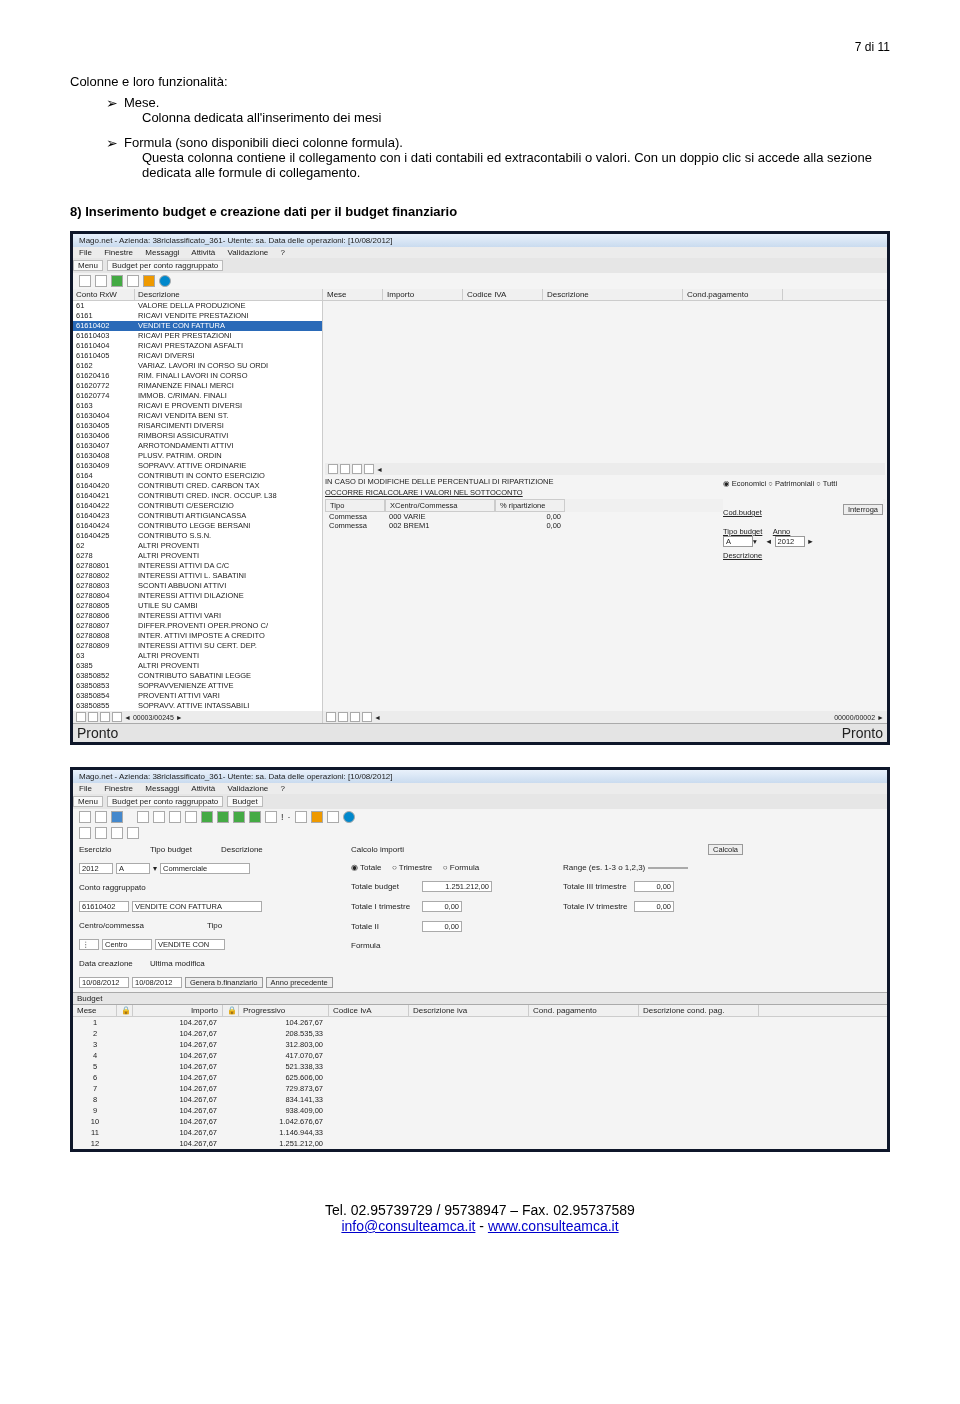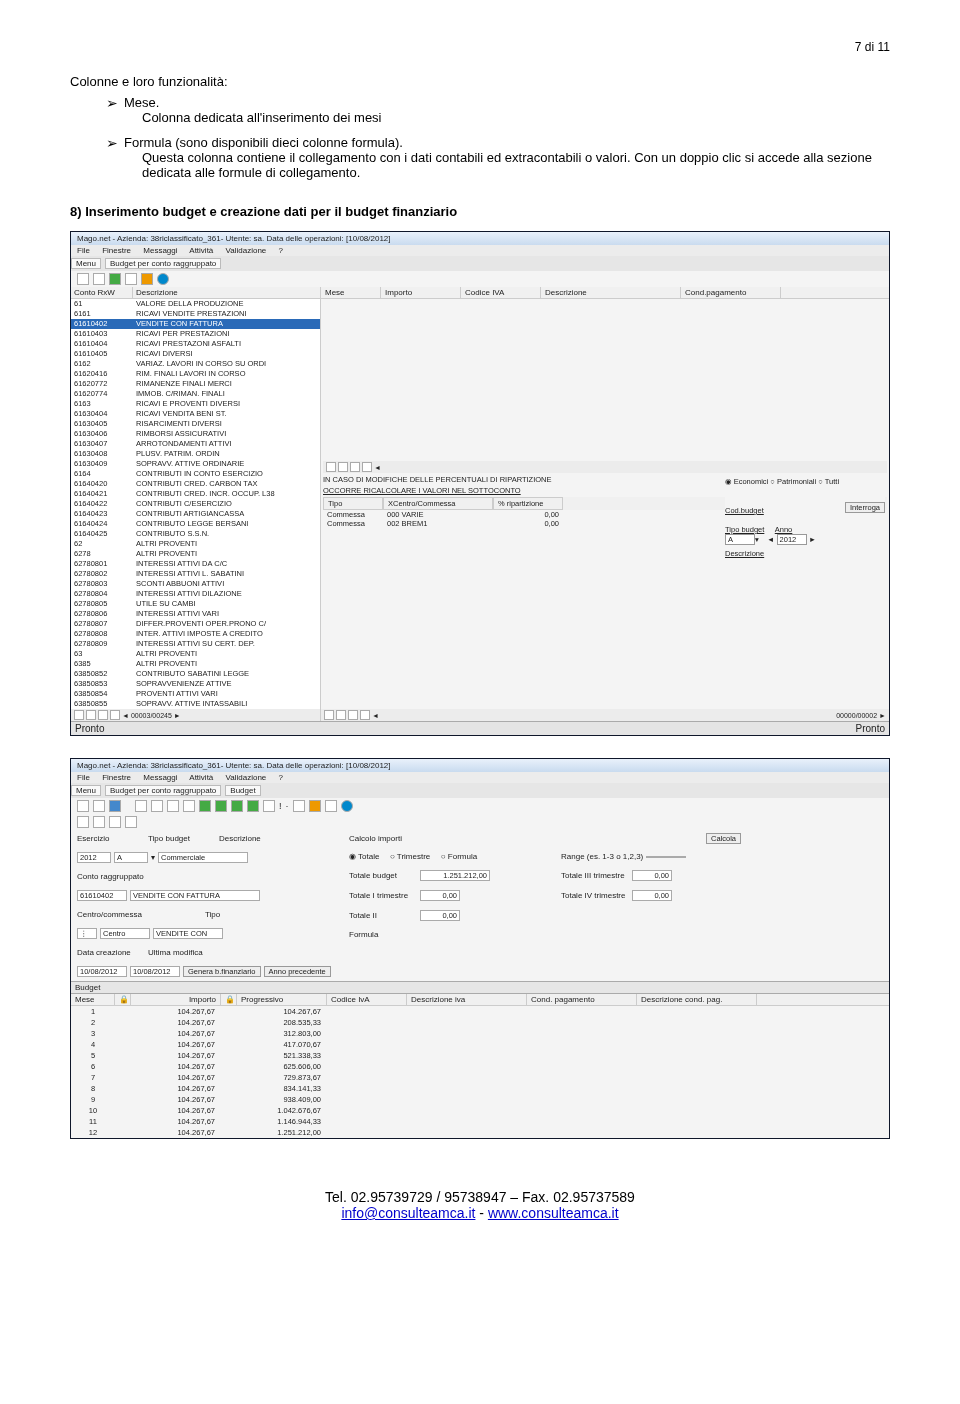--- a/index.html
+++ b/index.html
@@ -5,21 +5,21 @@
   * { box-sizing: border-box; margin: 0; padding: 0; }
   body { font-family: Verdana, Arial, sans-serif; font-size: 13px; color: #000; background: #fff; width: 960px; margin: 0 auto; padding: 40px 70px 40px 70px; }
   .page-num { text-align: right; font-size: 12px; margin-bottom: 20px; }
   .section-title { font-size: 13px; margin-bottom: 6px; }
   .bullet-list { margin-left: 36px; margin-bottom: 16px; }
   .bullet-item { display: flex; margin-bottom: 2px; }
   .bullet-arrow { width: 18px; font-size: 14px; }
   .bullet-text { flex: 1; }
   .bullet-sub { margin-left: 18px; margin-bottom: 8px; }
   .heading { font-weight: bold; font-size: 13px; margin-top: 16px; margin-bottom: 12px; }
-  .screenshot { border: 1px solid #0f172a; background: #f4f4f4; margin-bottom: 22px; font-size: 8px; font-family: Tahoma, sans-serif; color: #222; }
+  .screenshot { border: 3px solid #0f172a; background: #f4f4f4; margin-bottom: 22px; font-size: 8px; font-family: Tahoma, sans-serif; color: #222; }
   .titlebar { background: linear-gradient(#e9f1fb, #c9dbef); padding: 2px 6px; font-size: 8px; }
   .menubar { background: #ececec; padding: 1px 6px; font-size: 8px; }
   .menubar span { margin-right: 10px; }
   .tabbar { background: #e6e6e6; padding: 2px 0; font-size: 8px; display:flex; align-items:center; gap:4px;}
   .tabbar .tbtn { background:#f9f9f9; border:1px solid #bbb; padding:0 4px; font-size:8px;}
   .toolbar { background: #f4f4f4; padding: 2px 6px; font-size: 9px; display:flex; gap:4px; align-items:center;}
   .toolbar .ticon { width:12px; height:12px; display:inline-block; border:1px solid #aaa; background:#fff; }
   .toolbar .ticon.g{background:#4a4;} .toolbar .ticon.b{background:#48c;} .toolbar .ticon.o{background:#e90;} .toolbar .ticon.q{background:#08c; border-radius:50%;}
   .content1 { display: flex; }
   .left-list { width: 250px; border-right: 1px solid #ccc; background:#fff; }
@@ -39,21 +39,21 @@
   .mid-panel .note { margin: 2px 0; }
   .mid-grid-header { display:flex; background:#f0f0f0; font-size:7.5px; }
   .mid-grid-header div{padding:1px 4px; border:1px solid #ccc;}
   .mid-row{display:flex; font-size:7.5px;}
   .mid-row div{padding:0 4px;}
   .side-panel { position: absolute; right: 4px; top: 190px; width: 160px; font-size: 7.5px; background:#f4f4f4; }
   .side-panel .radios { margin-bottom: 16px; }
   .side-panel .btn { border:1px solid #999; background:#eee; padding:0 4px; float:right; }
   .side-panel .lbl { text-decoration: underline; display:inline-block; margin-top:4px;}
   .side-panel .sel { border:1px solid #999; background:#fff; padding:0 2px; display:inline-block; width:30px;}
-  .status { display:flex; justify-content:space-between; background:#e4e4e4; padding:1px 4px; font-size:10px; border-top:1px solid #aaa;}
+  .status { display:flex; justify-content:space-between; background:#e4e4e4; padding:1px 4px; font-size:14px; border-top:1px solid #aaa;}
   .navbar { background:#ececec; padding:1px 3px; font-size:7px; display:flex; gap:2px; align-items:center;}
   .navbar .nb{width:10px;height:10px;border:1px solid #aaa;background:#fff;display:inline-block;}
 
   
   .ss2 .form-area { padding: 4px 6px; font-size: 8px; background:#f4f4f4; display:flex; gap:12px; }
   .ss2 .form-col { display:flex; flex-direction:column; gap:9px; }
   .ss2 .fld { display:flex; align-items:center; gap:3px; }
   .ss2 .fld .l{width:68px;}
   .ss2 .fld .v{border:1px solid #aaa;background:#fff;padding:0 2px;min-width:50px;display:inline-block;font-size:7.5px;}
   .ss2 .btn2{border:1px solid #999;background:#eee;padding:0 4px;font-size:7.5px;}

